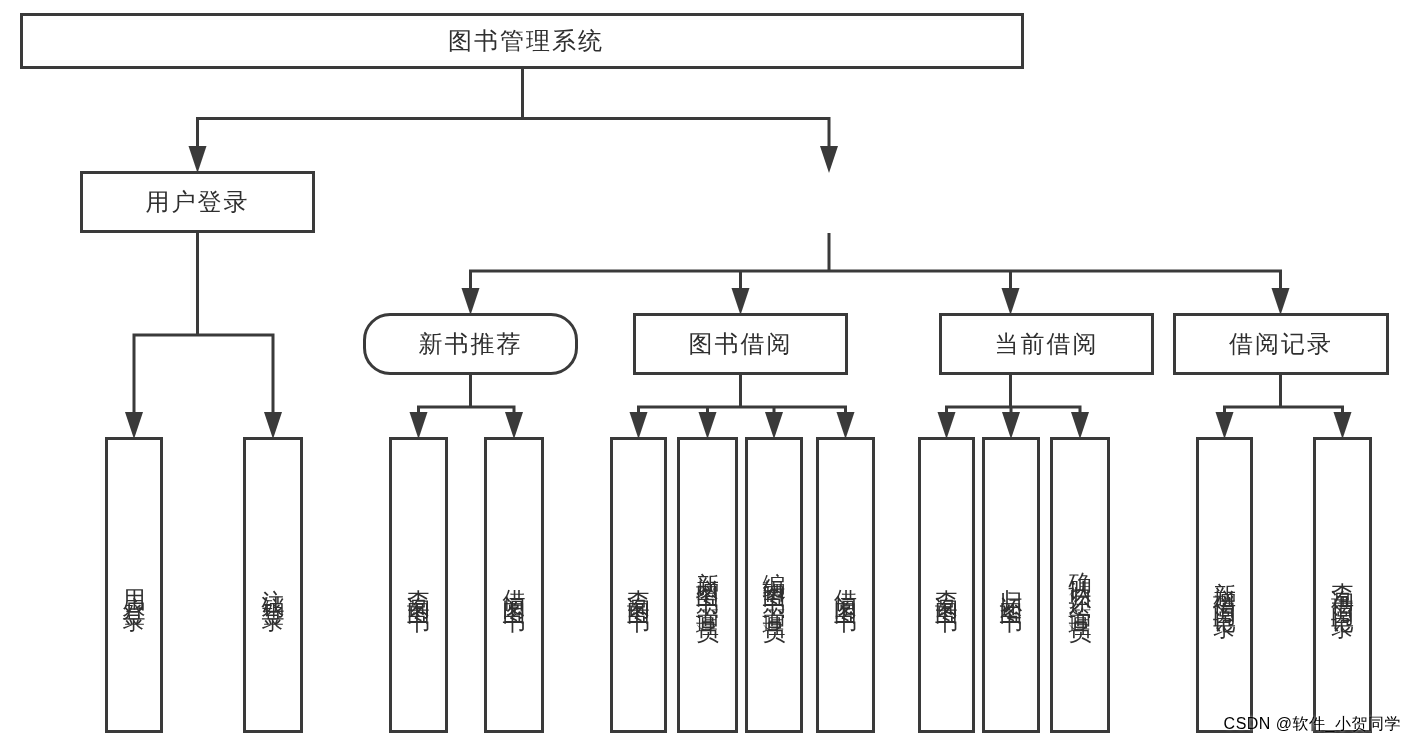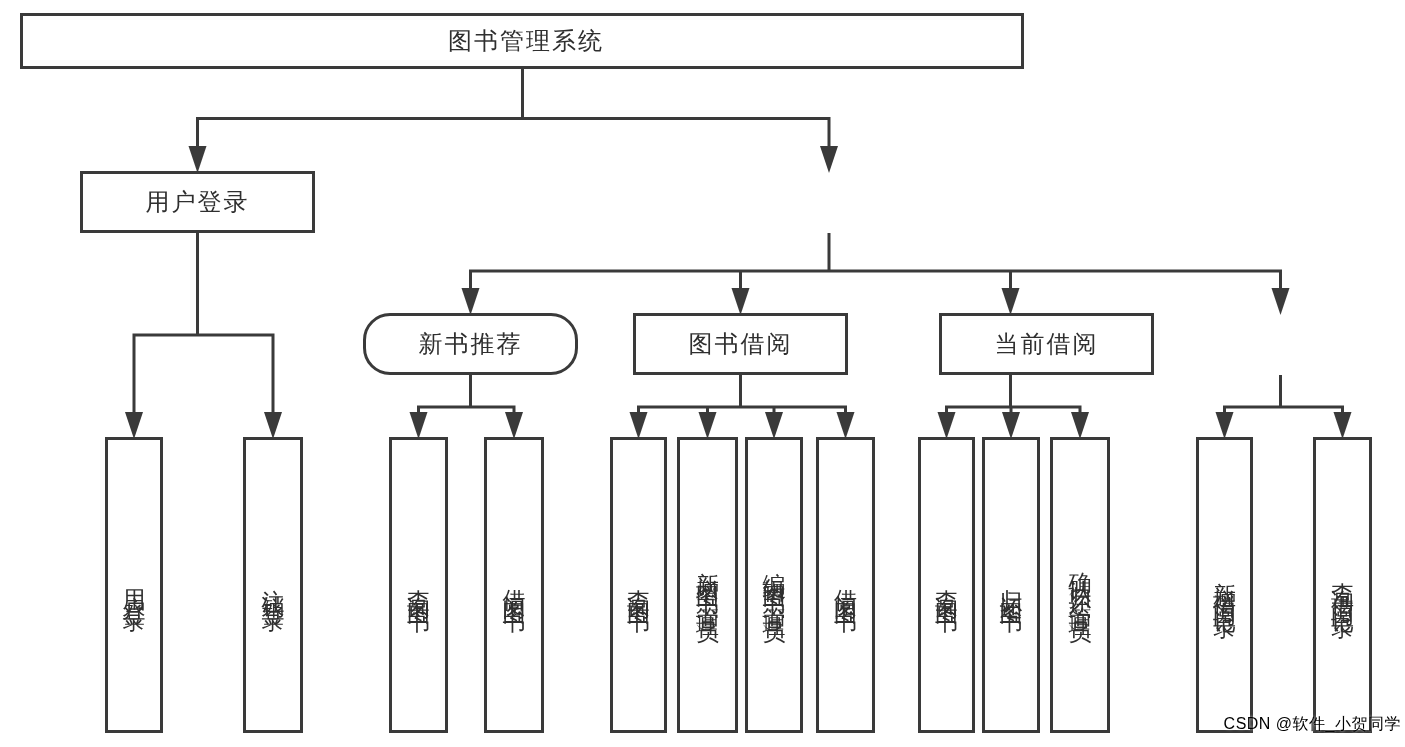--- a/index.html
+++ b/index.html
@@ -102,20 +102,23 @@
 
   <div class="node" style="left:363px;top:313px;width:215px;height:62px;border-radius:27px;">
     <span class="lbl">新书推荐</span>
   </div>
   <div class="node" style="left:633px;top:313px;width:215px;height:62px;">
     <span class="lbl">图书借阅</span>
   </div>
   <div class="node" style="left:903px;top:313px;width:215px;height:62px;margin-left:36px;">
     <span class="lbl">当前借阅</span>
   </div>
+  <div class="node" style="left:1173px;top:313px;width:216px;height:62px;">
+    <span class="lbl">借阅记录</span>
+  </div>
 
   <div class="node vnode" style="left:105px;top:437px;width:58px;height:296px;">
     <span class="lbl">用户登录</span>
   </div>
   <div class="node vnode" style="left:243px;top:437px;width:60px;height:296px;">
     <span class="lbl">注销登录</span>
   </div>
 
   <div class="node vnode" style="left:389px;top:437px;width:59px;height:296px;">
     <span class="lbl">查询图书</span>

